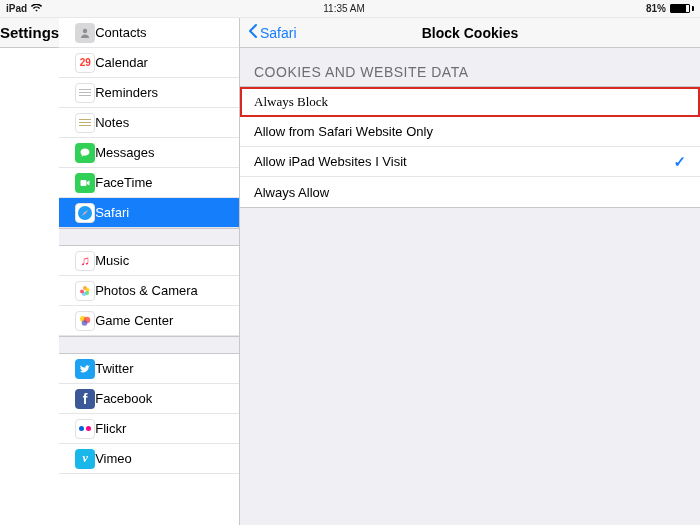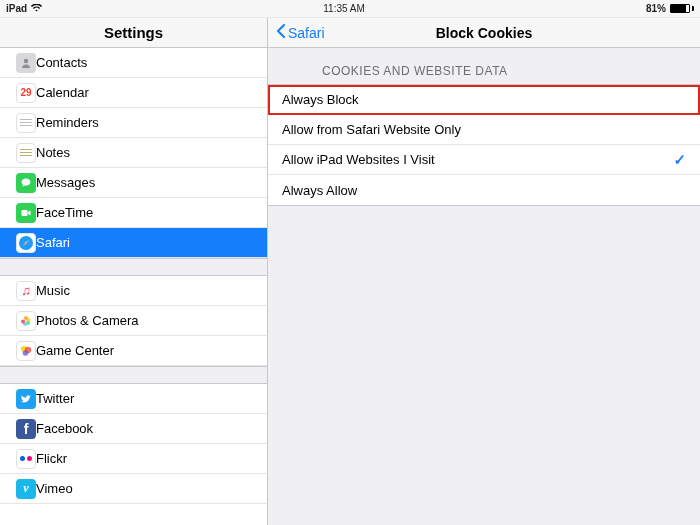--- a/index.html
+++ b/index.html
@@ -5,37 +5,37 @@
   * { box-sizing: border-box; margin: 0; padding: 0; }
   html, body { width: 700px; height: 525px; font-family: -apple-system, "Helvetica Neue", Helvetica, Arial, sans-serif; background: #efeff4; color: #000; overflow: hidden; }
   .screen { width: 700px; height: 525px; display: flex; flex-direction: column; }
   .statusbar { height: 18px; background: #f7f7f7; display: flex; align-items: center; justify-content: space-between; font-size: 10px; color: #222; padding: 0 6px; border-bottom: 1px solid #e8e8e8; }
   .statusbar .left, .statusbar .right { display: flex; align-items: center; gap: 4px; font-weight: bold; }
   .batt { display:inline-flex; align-items:center; gap:2px;}
   .batt-body { width: 20px; height: 9px; border:1px solid #000; border-radius:1px; position:relative; }
   .batt-body::after{content:"";position:absolute;left:0;top:0;bottom:0;width:81%;background:#000;}
   .batt-tip{width:2px;height:5px;background:#000;border-radius:0 1px 1px 0;}
   .content { flex:1; display:flex; min-height:0; }
-  .sidebar { width: 268px; background:#fff; border-right:1px solid #c8c7cc; display:flex; flex-direction:column; }
+  .sidebar { width: 240px; background:#fff; border-right:1px solid #c8c7cc; display:flex; flex-direction:row; }
   .sidebar-header { height:30px; display:flex; align-items:center; justify-content:center; font-size:15px; font-weight:600; background:#f7f7f7; border-bottom:1px solid #c8c7cc;}
   .list { overflow-y:auto; flex:1;}
   .group-gap { height:18px; background:#efeff4; border-top:1px solid #c8c7cc; border-bottom:1px solid #c8c7cc;}
   .row { display:flex; align-items:center; height:30px; padding:0 16px; background:#fff; font-size:13px; border-bottom:1px solid #e5e5e8; cursor:pointer;}
   .row .icon { width:20px; height:20px; border-radius:4px; display:flex; align-items:center; justify-content:center; font-size:12px; color:#fff; flex-shrink:0;}
   .row.selected { background:#157efb; color:#fff;}
   .row.selected .label { color:#fff;}
   .detail { flex:1; background:#efeff4; display:flex; flex-direction:column;}
   .nav { height:30px; background:#f7f7f7; border-bottom:1px solid #c8c7cc; display:flex; align-items:center; position:relative; padding:0 8px;}
   .back { color:#157efb; font-size:14px; display:flex; align-items:center; gap:2px; cursor:pointer;}
   .nav-title{ position:absolute; left:0; right:0; text-align:center; font-size:14px; font-weight:600; pointer-events:none;}
-  .section-header { font-size:12px; letter-spacing:0.5px; color:#6d6d72; padding:16px 14px 6px; text-transform:uppercase;margin-left:40px;}
+  .section-header { font-size:14px; letter-spacing:0.5px; color:#6d6d72; padding:16px 14px 6px; text-transform:uppercase;}
   .opt-list{ background:#fff; border-top:1px solid #c8c7cc; border-bottom:1px solid #c8c7cc; margin:0;}
   .opt { display:flex; align-items:center; justify-content:space-between; height:30px; padding:0 14px; font-size:13px; border-bottom:1px solid #e5e5e8; cursor:pointer; background:#fff;}
   .opt:last-child{border-bottom:none;}
-  .opt.highlighted{ outline:2px solid #d9281f; outline-offset:-2px;}
+  .opt.highlighted{ outline:2px solid #d9281f; outline-offset:-2px;font-family:Liberation Serif, serif;}
   .check { color:#157efb; font-size:15px; font-weight:700;}
   
   .ic-contacts{background:#d8d8da;} .ic-calendar{background:#fff;border:1px solid #e0e0e0;color:#ff3b30;}
   .ic-notes{background:#fff;border:1px solid #e0e0e0;} .ic-reminders{background:#fff;border:1px solid #e0e0e0;}
   .ic-messages{background:#31d158;} .ic-facetime{background:#31d158;}
   .ic-safari{background:#fff;border:1px solid #e0e0e0;} .ic-music{background:#fff;border:1px solid #e0e0e0;}
   .ic-photos{background:#fff;border:1px solid #e0e0e0;} .ic-gamecenter{background:#fff;border:1px solid #e0e0e0;}
   .ic-twitter{background:#1da1f2;} .ic-facebook{background:#3b5998;}
   .ic-flickr{background:#fff;border:1px solid #e0e0e0;} .ic-vimeo{background:#1ab7ea;}
   .safari-svg{width:16px;height:16px;}

